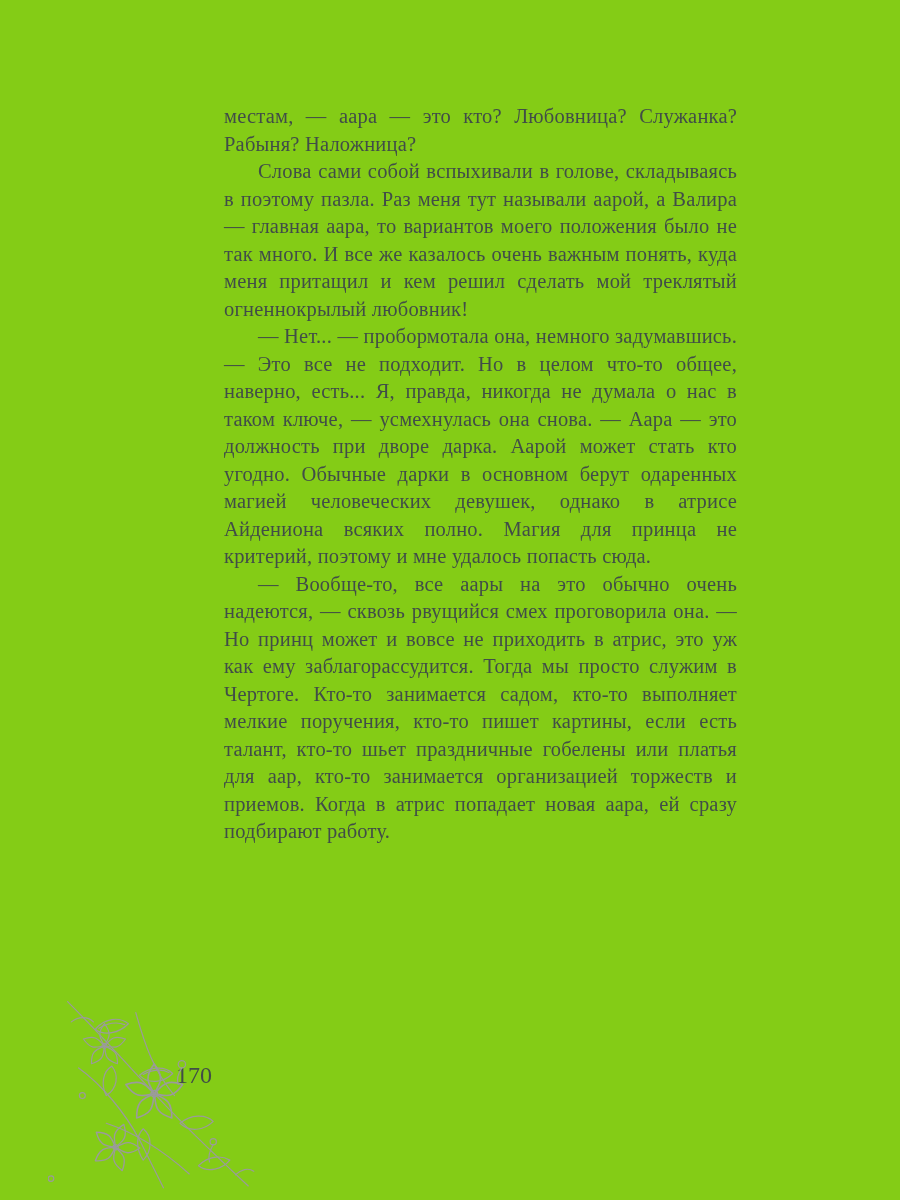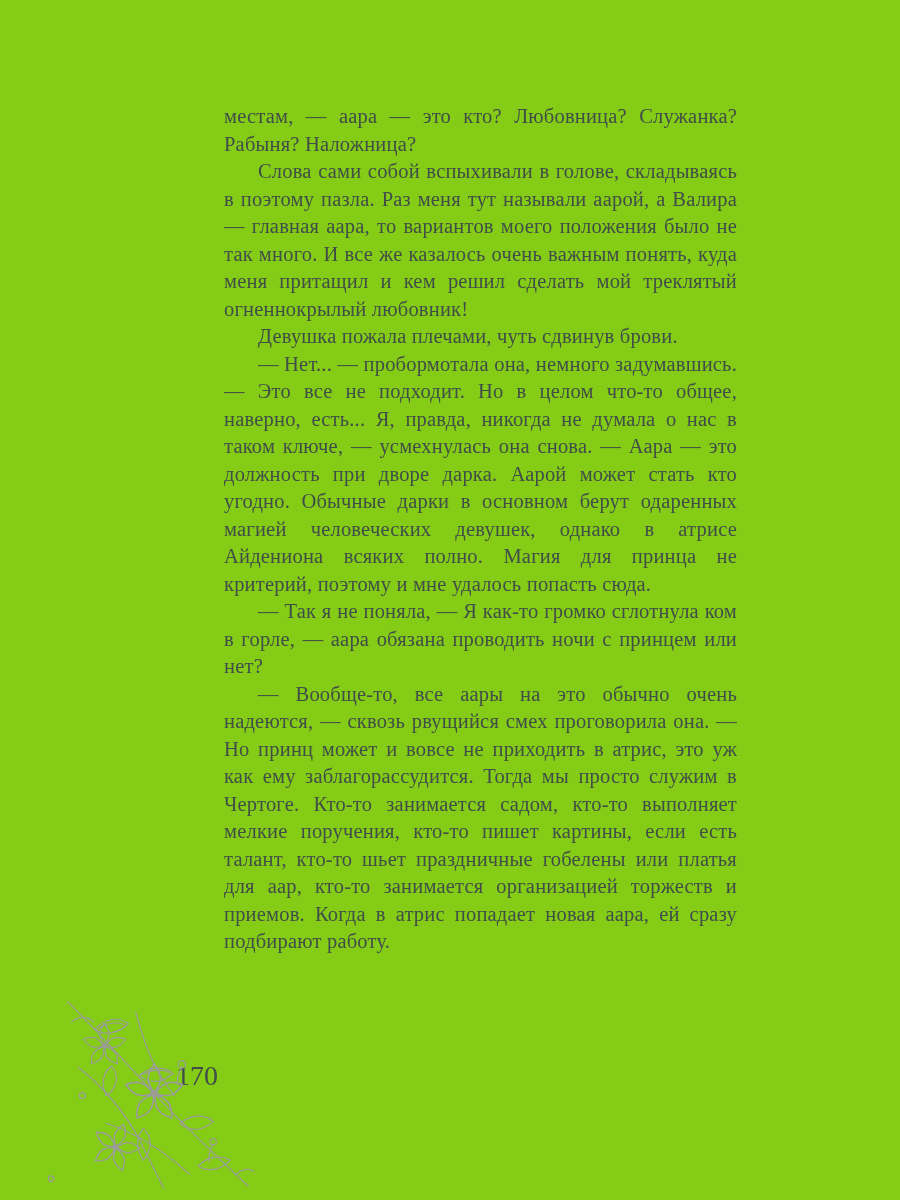--- a/index.html
+++ b/index.html
@@ -32,44 +32,42 @@
     margin: 0;
     text-indent: 34px;
   }
   .para.no-indent {
     text-indent: 0;
   }
   .page-number {
     position: absolute;
     left: 176px;
     top: 1062px;
-    font-size: 28px;
+    font-size: 24px;
     line-height: 27px;
     color: #414d48;
     text-align: center;
   }
   .ornament {
     position: absolute;
     left: 48px;
     top: 985px;
     width: 218px;
     height: 212px;
   }
 </style>
 </head>
 <body>
 
 <div class="page">
 
   <main class="text-block" lang="ru">
     <p class="para no-indent">местам, — аара — это кто? Любовница? Служанка? Рабыня? Наложница?</p>
     <p class="para">Слова сами собой вспыхивали в голове, складываясь в поэтому пазла. Раз меня тут называли аарой, а Валира — главная аара, то вариантов моего положения было не так много. И все же казалось очень важным понять, куда меня притащил и кем решил сделать мой треклятый огненнокрылый любовник!</p>
-    <p class="para">Девушка пожала плечами, чуть сдвинув брови.</p>
     <p class="para">— Нет... — пробормотала она, немного задумавшись. — Это все не подходит. Но в целом что-то общее, наверно, есть... Я, правда, никогда не думала о нас в таком ключе, — усмехнулась она снова. — Аара — это должность при дворе дарка. Аарой может стать кто угодно. Обычные дарки в основном берут одаренных магией человеческих девушек, однако в атрисе Айдениона всяких полно. Магия для принца не критерий, поэтому и мне удалось попасть сюда.</p>
-    <p class="para">— Так я не поняла, — Я как-то громко сглотнула ком в горле, — аара обязана проводить ночи с принцем или нет?</p>
     <p class="para">— Вообще-то, все аары на это обычно очень надеются, — сквозь рвущийся смех проговорила она. — Но принц может и вовсе не приходить в атрис, это уж как ему заблагорассудится. Тогда мы просто служим в Чертоге. Кто-то занимается садом, кто-то выполняет мелкие поручения, кто-то пишет картины, если есть талант, кто-то шьет праздничные гобелены или платья для аар, кто-то занимается организацией торжеств и приемов. Когда в атрис попадает новая аара, ей сразу подбирают работу.</p>
   </main>
 
   <div class="page-number">170</div>
 
   <svg class="ornament" viewBox="0 0 230 230" xmlns="http://www.w3.org/2000/svg" aria-hidden="true">
     <g fill="none" stroke="#9b9b9b" stroke-width="1.3" stroke-linecap="round" stroke-linejoin="round">
 
       <path d="M18,18 C55,55 88,92 118,124 C150,158 184,190 214,218"></path>
       <path d="M30,90 C55,108 80,138 96,168 C106,188 114,204 122,220"></path>

